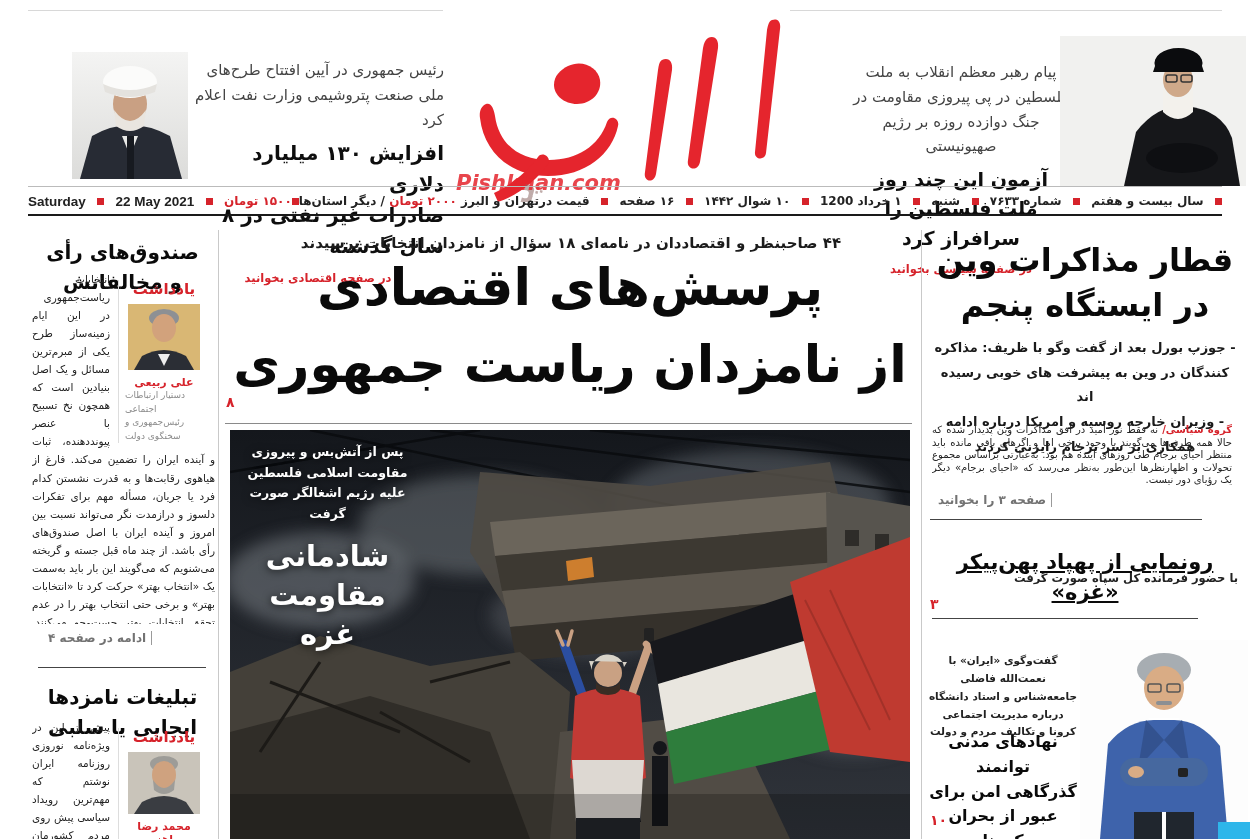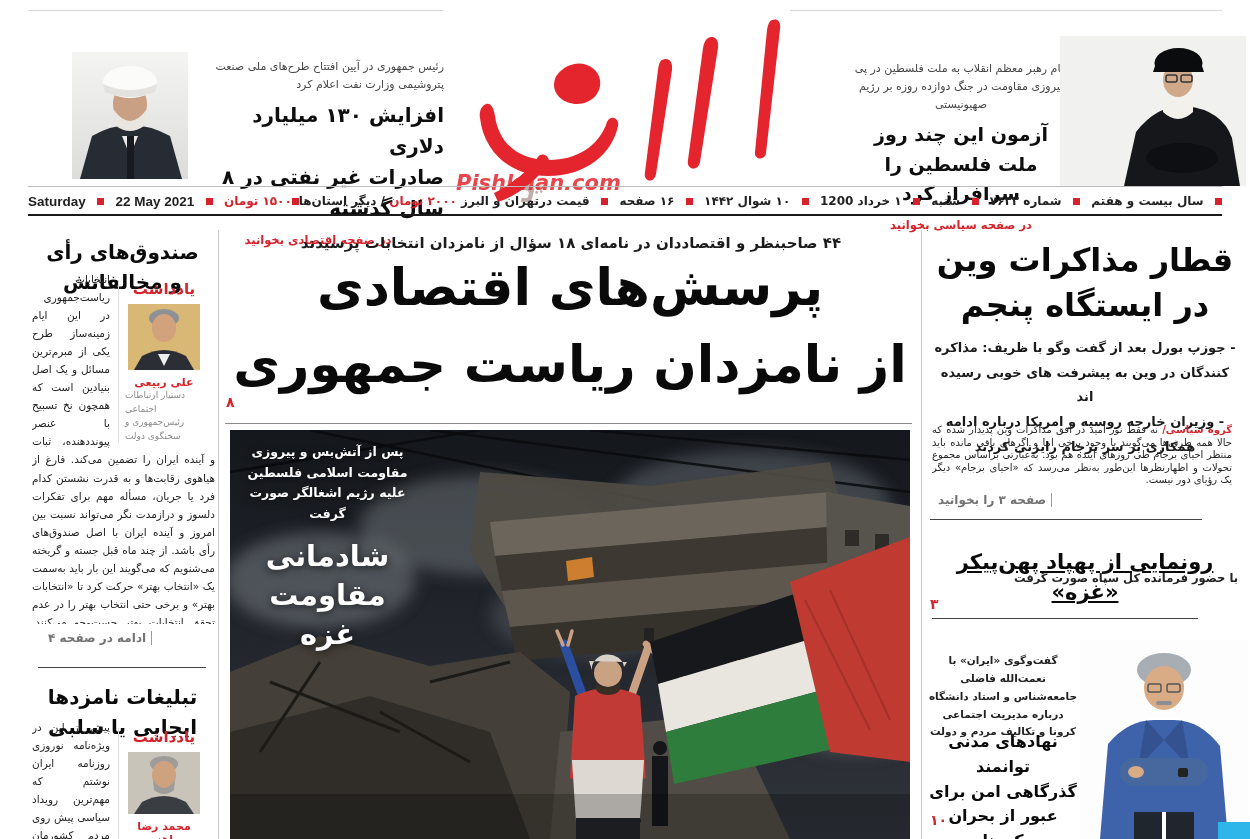--- a/index.html
+++ b/index.html
@@ -7,21 +7,21 @@
         font-family:"DejaVu Sans",sans-serif;direction:rtl;color:#111;}
   .abs{position:absolute;}
   .ctr{text-align:center;}
   .red{color:#d6232b;}
   .hline{position:absolute;background:#bbb;height:1px;}
   .vline{position:absolute;background:#c9c9c9;width:1px;}
   .sq{display:inline-block;width:7px;height:7px;background:#d6232b;flex:0 0 auto;}
   .vbar{width:1px;height:14px;background:#9a9a9a;flex:0 0 auto;}
   .readmore{display:flex;align-items:center;gap:5px;font-weight:bold;font-size:12px;color:#737373;}
   
-  .mh-kicker{font-size:11px;color:#444;line-height:1.65;font-weight:500;}
+  .mh-kicker{font-size:15px;color:#444;line-height:1.65;font-weight:500;}
   .mh-head{font-size:20px;font-weight:bold;color:#0e0e0e;line-height:1.55;margin-top:6px;}
   .mh-link{font-size:11.5px;font-weight:bold;color:#d6232b;margin-top:9px;}
   
   .dateline{position:absolute;left:28px;top:190px;width:1194px;height:22px;display:flex;
             align-items:center;justify-content:space-between;font-size:12px;font-weight:bold;color:#222;}
   .dateline .ltr{direction:ltr;font-family:"Liberation Sans","DejaVu Sans",sans-serif;font-size:13.5px;}
   
   .mid-kicker{font-size:15px;font-weight:bold;color:#1c1c1c;}
   .mid-head{font-size:51px;font-weight:bold;color:#0a0a0a;line-height:1.5;}
   .overlay{color:#fff;text-shadow:0 1px 8px rgba(0,0,0,.75);}

